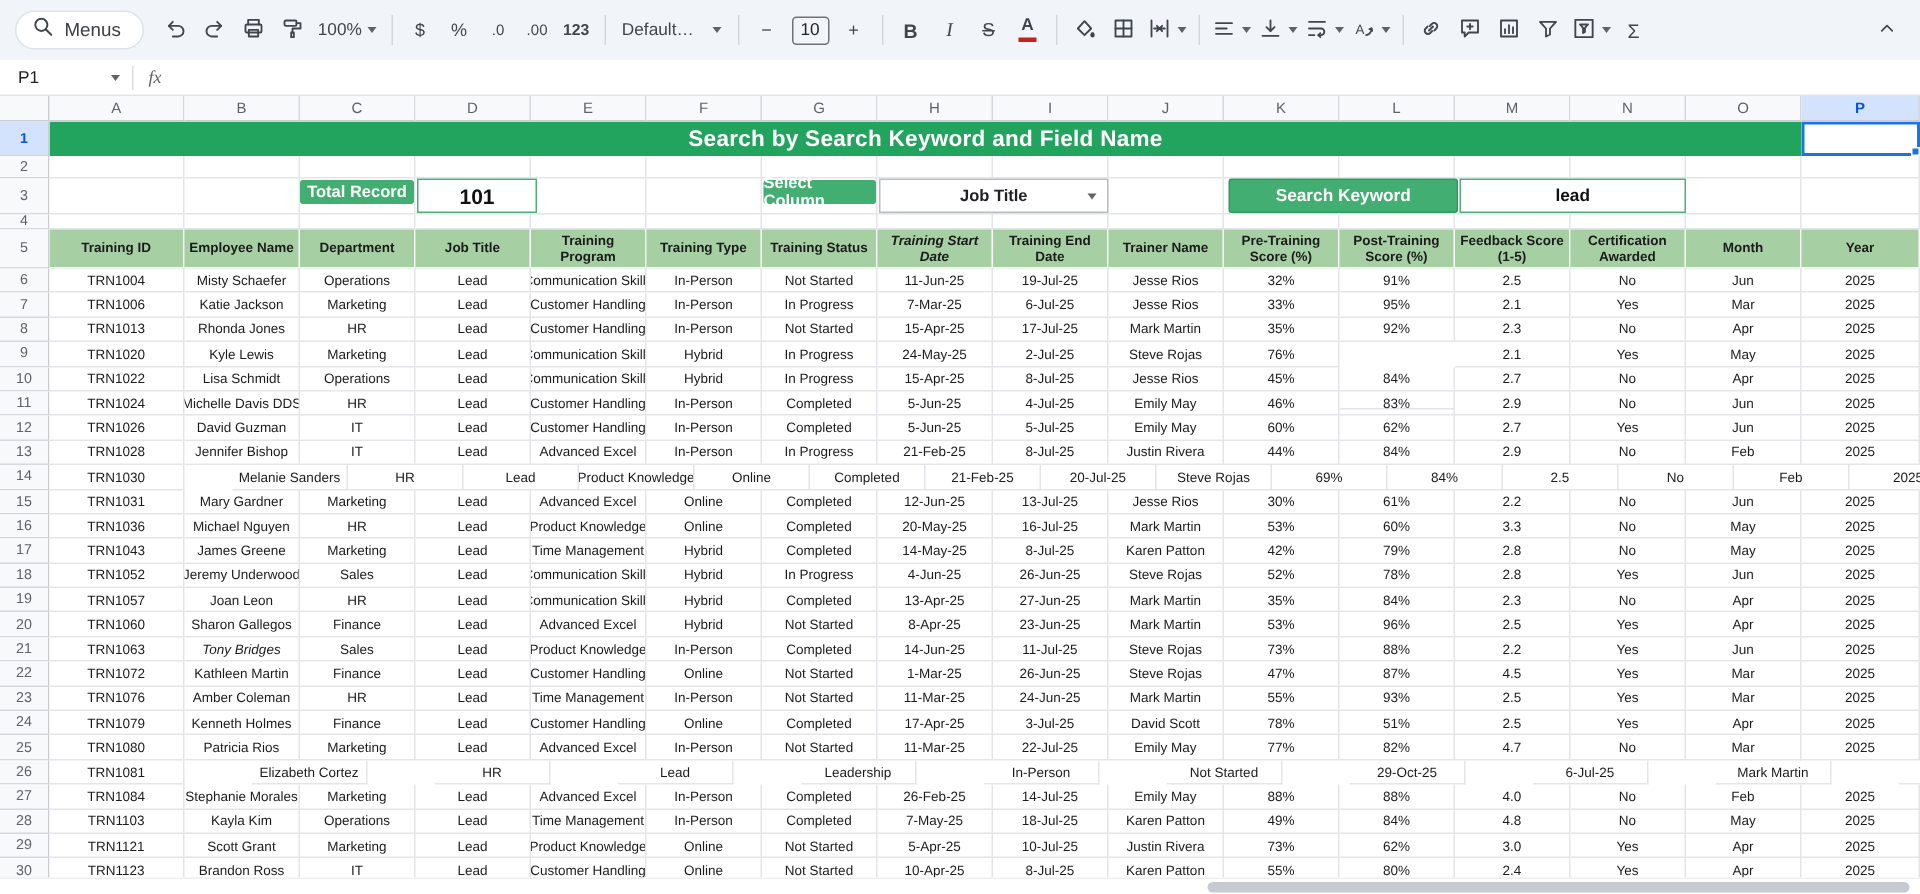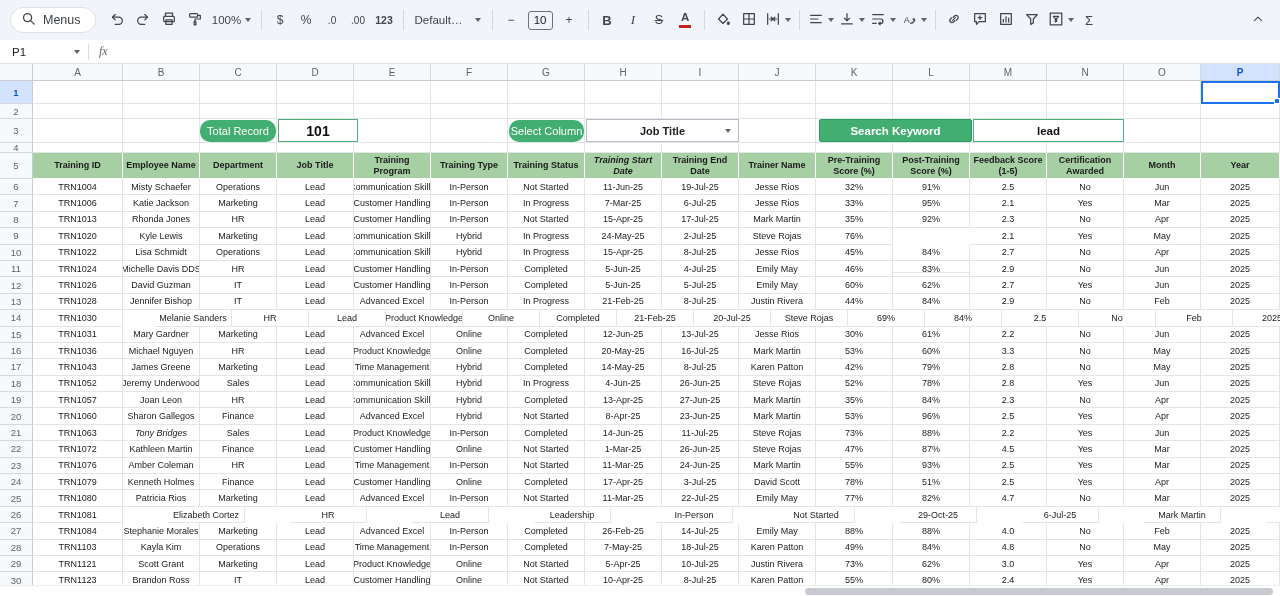--- a/index.html
+++ b/index.html
@@ -61,21 +61,21 @@
   .crow.hdr .cell{background:#a6cfa4;border-right:1px solid #fff;border-bottom:1px solid #fff;
     font-weight:bold;font-size:9px;white-space:normal;text-align:center;line-height:1.15;padding:0 2px}
 
   
   .title-bar{position:absolute;left:0;top:0;width:1168px;height:23px;background:#23a45e;
     color:#fff;font-weight:bold;font-size:15px;display:flex;align-items:center;justify-content:center;
     letter-spacing:.2px}
   .sel-cell{position:absolute;left:1168px;top:0;width:79px;height:23px;border:2px solid #1a73e8;background:#fff}
   .fill-handle{position:absolute;left:1241px;top:17px;width:6px;height:6px;background:#1a73e8;border:1px solid #fff}
   .ctl{position:absolute;display:flex;align-items:center;justify-content:center}
-  .ctl.greenlbl{top:39px;height:22px;background:#42ae71;color:#fff;font-weight:normal;font-size:11px;border-radius:10px}
+  .ctl.greenlbl{top:39px;height:16px;background:#42ae71;color:#fff;font-weight:bold;font-size:11px;border-radius:2px}
   .total-value{left:245px;top:38px;width:80px;height:23px;border:1.5px solid #4fae79;background:#fff;
     font-weight:bold;font-size:14px;color:#111}
   .select-dd{left:553px;top:38px;width:153px;height:23px;border:1px solid #b7bdc4;background:#fff;
     font-weight:bold;font-size:11px;color:#202124;cursor:pointer}
   .select-dd .dd-caret{position:absolute;right:7px;top:9px}
   .search-btn{left:786px;top:38px;width:153px;height:23px;background:#42ae71;border:1px solid #2e9c62;
     color:#fff;font-weight:bold;font-size:11.5px;border-radius:2px;cursor:pointer}
   .search-value{left:940px;top:38px;width:151px;height:23px;border:1.5px solid #4fae79;background:#fff;
     font-weight:bold;font-size:11.5px;color:#111}
 
@@ -857,20 +857,21 @@
             <div class="cell" style="width: 77px;">Karen Patton</div>
             <div class="cell" style="width: 77px;">55%</div>
             <div class="cell" style="width: 77px;">80%</div>
             <div class="cell" style="width: 77px;">2.4</div>
             <div class="cell" style="width: 77px;">Yes</div>
             <div class="cell" style="width: 77px;">Apr</div>
             <div class="cell" style="width: 79px;">2025</div>
           </div>
         </div>
 
+      <div class="title-bar">Search by Search Keyword and Field Name</div>
 
       <div class="sel-cell"></div>
       <div class="fill-handle"></div>
 
       <div class="ctl greenlbl" style="left:167px;width:76px">Total Record</div>
       <div class="ctl total-value">101</div>
 
       <div class="ctl greenlbl" style="left:476px;width:75px">Select Column</div>
       <div class="ctl select-dd">
         <span>Job Title</span>

